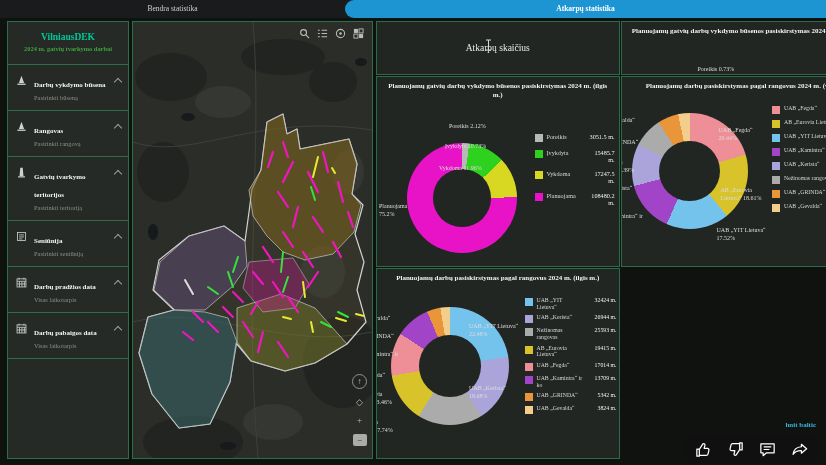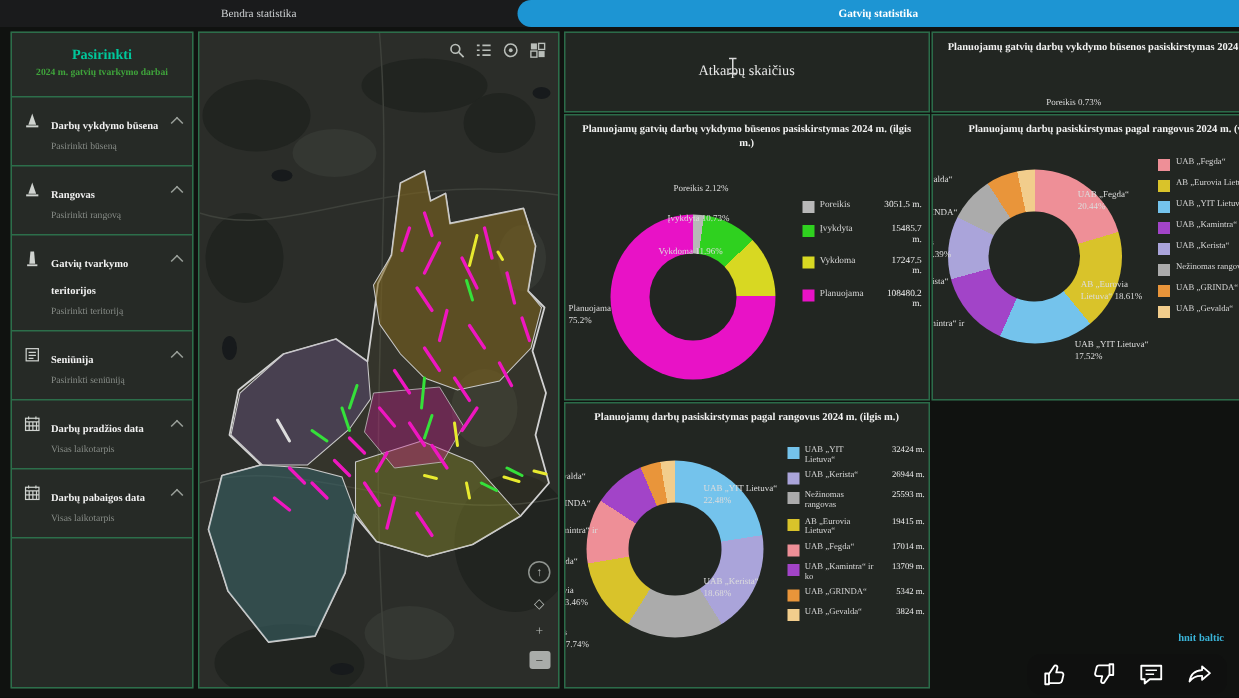--- a/index.html
+++ b/index.html
@@ -58,25 +58,25 @@
   .reactions span{cursor:pointer;display:inline-flex;}
   .text-cursor{position:absolute;left:485px;top:37px;}
 </style>
 </head>
 <body>
 
 <div class="screen">
 
   <div class="topbar">
     <div class="tab tab-inactive">Bendra statistika</div>
-    <div class="tab tab-active">Gatvių statistika</div>
+    <div class="tab tab-active">Atkarpų statistika</div>
   </div>
 
   <aside class="sidebar">
-    <div class="side-title">Pasirinkti</div>
+    <div class="side-title">VilniausDEK</div>
     <div class="side-sub">2024 m. gatvių tvarkymo darbai</div>
     <div id="side-items">
         <div class="side-item">
           <span class="ic">
             <svg width="13" height="13" viewBox="0 0 16 16">
               <path d="M8 2l3.2 9.2H4.8z" fill="#cfd3cf"></path>
               <rect x="3" y="11.8" width="10" height="1.6" fill="#cfd3cf"></rect>
             </svg>
           </span>
           <span><span class="si-label">Darbų vykdymo būsena</span><div class="si-sub">Pasirinkti būseną</div></span>

